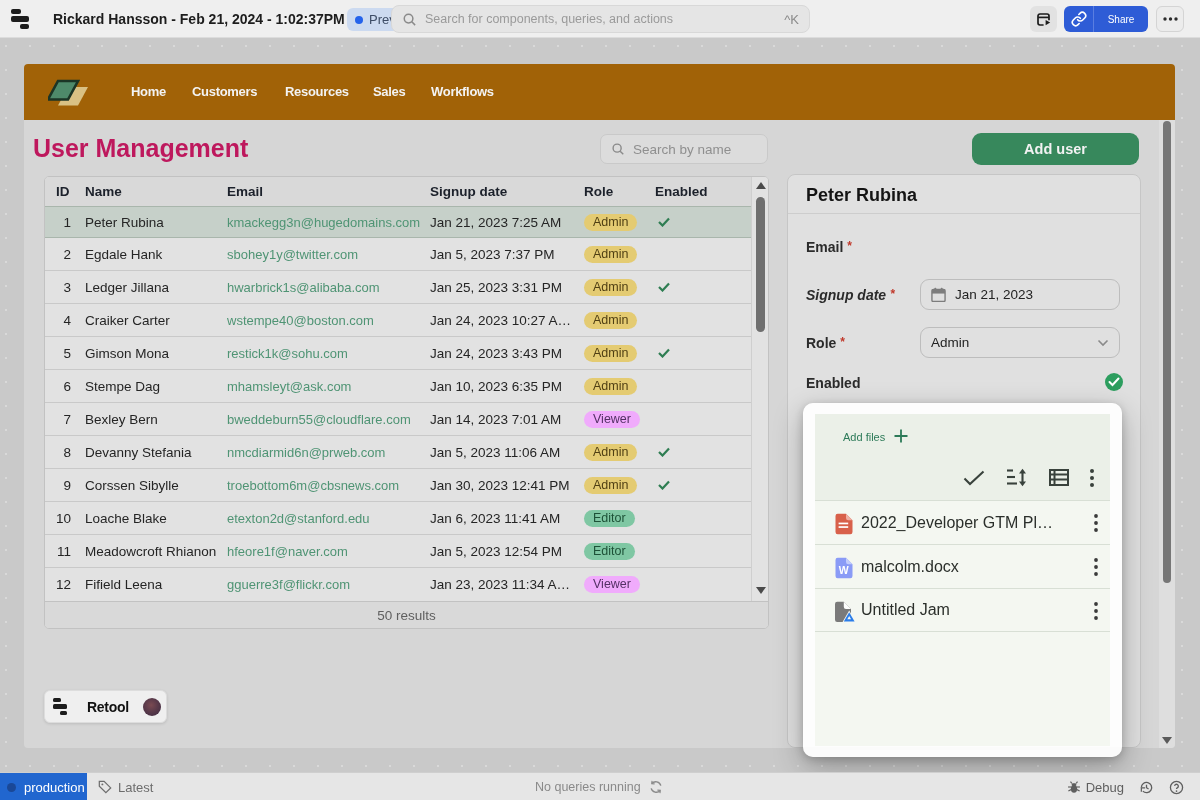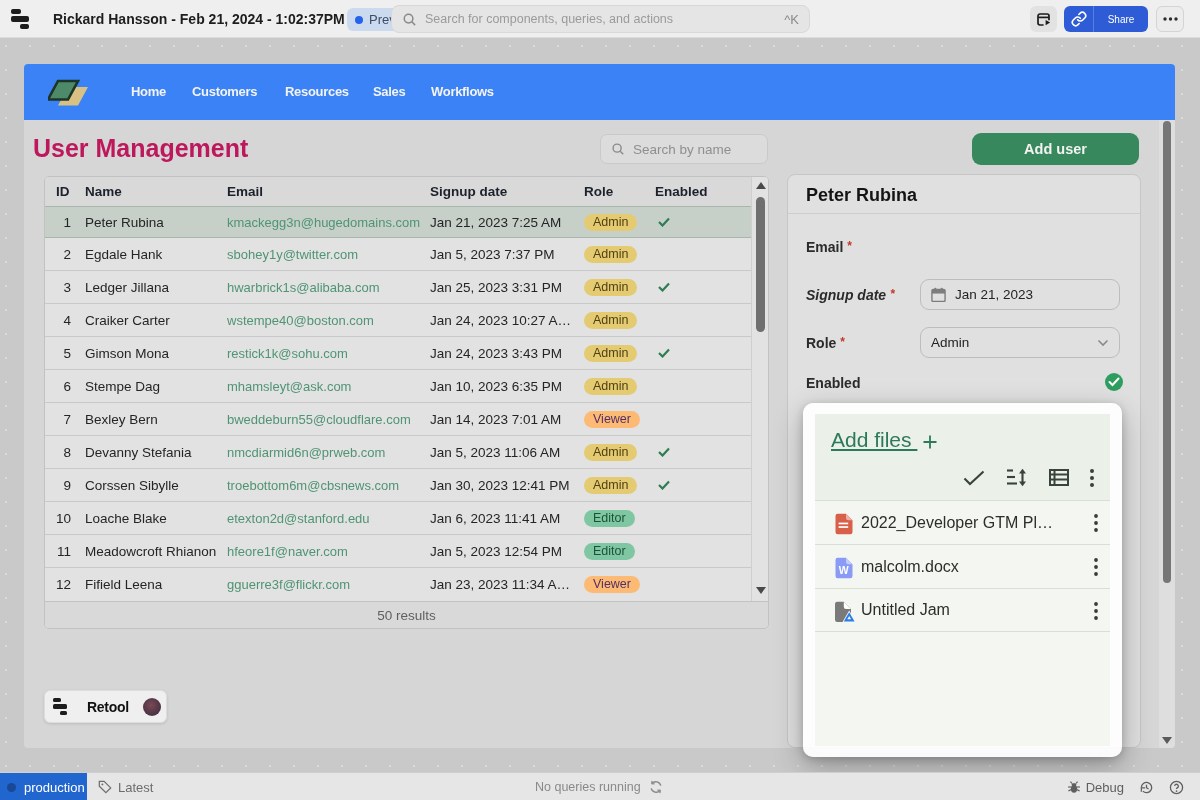--- a/index.html
+++ b/index.html
@@ -27,21 +27,21 @@
 .sharebtn .seg2 { flex:1; display:flex; align-items:center; justify-content:center; color:#fff; font-size:10px; font-weight:normal; }
 
 
 .canvas { position:absolute; left:0; top:39px; width:1200px; height:733px;
   background-color:#c9c9c9;
   background-image:radial-gradient(#d9d9d9 1.1px, transparent 1.1px);
   background-size:24px 24px; background-position:-6px -5px; }
 
 
 .appframe { position:absolute; left:24px; top:25px; width:1151px; height:684px; background:#d6d6d6; border-radius:4px; overflow:hidden; }
-.navbar { position:absolute; left:0; top:0; width:100%; height:56px; background:#3b82f6; }
+.navbar { position:absolute; left:0; top:0; width:100%; height:56px; background:#a16207; }
 .navlinks { position:absolute; left:0; top:0; width:100%; height:56px; color:#f3f3f3; font-size:13px; font-weight:bold; letter-spacing:-0.3px; }
 .navlinks span { position:absolute; top:20px; }
 .clogo { position:absolute; left:24px; top:12px; }
 
 .h1 { position:absolute; left:9px; top:70px; font-size:25px; font-weight:bold; color:#be185d; }
 .namesearch { position:absolute; left:576px; top:70px; width:168px; height:30px; background:#dcdcdc; border:1px solid #c9c9c9; border-radius:7px; display:flex; align-items:center; padding:0 10px; }
 .namesearch .ph { color:#8f8f8f; font-size:13.5px; margin-left:8px; }
 .adduser { position:absolute; left:948px; top:69px; width:167px; height:32px; background:#37885c; border-radius:9px; color:#f2f2f2; font-weight:bold; font-size:14.5px; display:flex; align-items:center; justify-content:center; }
 
 
@@ -54,21 +54,21 @@
 .tr.sel { background:#c6d0c9; border-top:1px solid #a9b6ac; border-bottom:1px solid #a9b6ac; height:32px; margin-top:-1px; }
 .td { position:absolute; top:0; height:100%; display:flex; align-items:center; }
 .td.id { left:0; width:26px; justify-content:flex-end; }
 .td.nm { left:40px; }
 .td.em { left:182px; color:#4f9474; font-size:13px; }
 .td.dt { left:385px; width:150px; overflow:hidden; white-space:nowrap; }
 .td.rl { left:539px; }
 .td.en { left:613px; }
 .pill { padding:1px 9px 2px; border-radius:999px; font-size:12.5px; }
 .pill.admin { background:#e4cb72; color:#4f3f13; }
-.pill.viewer { background:#fdba74; color:#533064;text-align:right; }
+.pill.viewer { background:#f0abfc; color:#533064;text-align:right; }
 .pill.editor { background:#7fc7a3; color:#1d5137; }
 .tfoot { position:absolute; left:0; bottom:0; width:100%; height:27px; background:#d9d9d9; border-top:1px solid #c2c2c2; color:#5f5f5f; font-size:13.5px; display:flex; align-items:center; justify-content:center; }
 .tscroll { position:absolute; right:0; top:0; width:17px; height:426px; background:#e2e2e2; border-left:1px solid #cfcfcf; }
 .tscroll .thumb { position:absolute; left:4px; top:20px; width:9px; height:135px; background:#6f6f6f; border-radius:5px; }
 .arr { position:absolute; width:0; height:0; }
 .arr.up { left:4px; top:5px; border-left:5px solid transparent; border-right:5px solid transparent; border-bottom:7px solid #4a4a4a; }
 .arr.down { left:4px; bottom:9px; border-left:5px solid transparent; border-right:5px solid transparent; border-top:7px solid #4a4a4a; }
 
 
 .panel { position:absolute; left:763px; top:110px; width:354px; height:574px; background:#e0e0e0; border:1px solid #c6c6c6; border-radius:8px; }
@@ -77,21 +77,21 @@
 .flabel { position:absolute; left:18px; font-size:14px; font-weight:bold; color:#2b2b2b; }
 .flabel .req { color:#c0392b; font-size:12px; vertical-align:top; }
 .finput { position:absolute; left:132px; width:200px; height:31px; border:1px solid #bdbdbd; border-radius:9px; display:flex; align-items:center; padding:0 10px; font-size:13.5px; color:#232323; white-space:nowrap; overflow:hidden; }
 .finput svg { flex-shrink:0; }
 .encheck { position:absolute; left:317px; width:18px; height:18px; border-radius:50%; background:#2d9e5f; display:flex; align-items:center; justify-content:center; }
 
 
 .files { position:absolute; left:803px; top:364px; width:319px; height:354px; background:rgba(255,255,255,0.93); border-radius:10px; box-shadow:0 10px 30px rgba(0,0,0,0.28), 0 2px 8px rgba(0,0,0,0.18); padding:11px 12px; }
 .files .inner { width:100%; height:100%; background:#f4f7f1; }
 .files .fhead { background:#ebf0e8; height:86px; position:relative; }
-.addfiles { position:absolute; left:16px; top:14px; font-size:21px; color:#2c7a58;text-decoration:underline; }
+.addfiles { position:absolute; left:28px; top:14px; font-size:11px; color:#2c7a58; }
 .ftools { position:absolute; right:16px; top:54px; display:flex; gap:21px; align-items:center; }
 .frow { position:relative; height:44px; border-top:1px solid #d8dfd5; }
 .frow .ficon { position:absolute; left:19px; top:12px; }
 .frow .fname { position:absolute; left:46px; top:0; height:100%; display:flex; align-items:center; font-size:16px; color:#2b2f2b; }
 .kebab { display:inline-block; }
 
 
 .badge { position:absolute; left:44px; top:651px; width:123px; height:33px; background:#efefef; border:1px solid #dddddd; border-radius:6px; box-shadow:0 1px 3px rgba(0,0,0,0.12); display:flex; align-items:center; }
 .badge .btxt { font-size:14px; font-weight:bold; color:#111; margin-left:19px; letter-spacing:-0.3px; }
 .badge .bdiv { width:1px; height:19px; background:#d2d2d2; margin-left:7px; }

